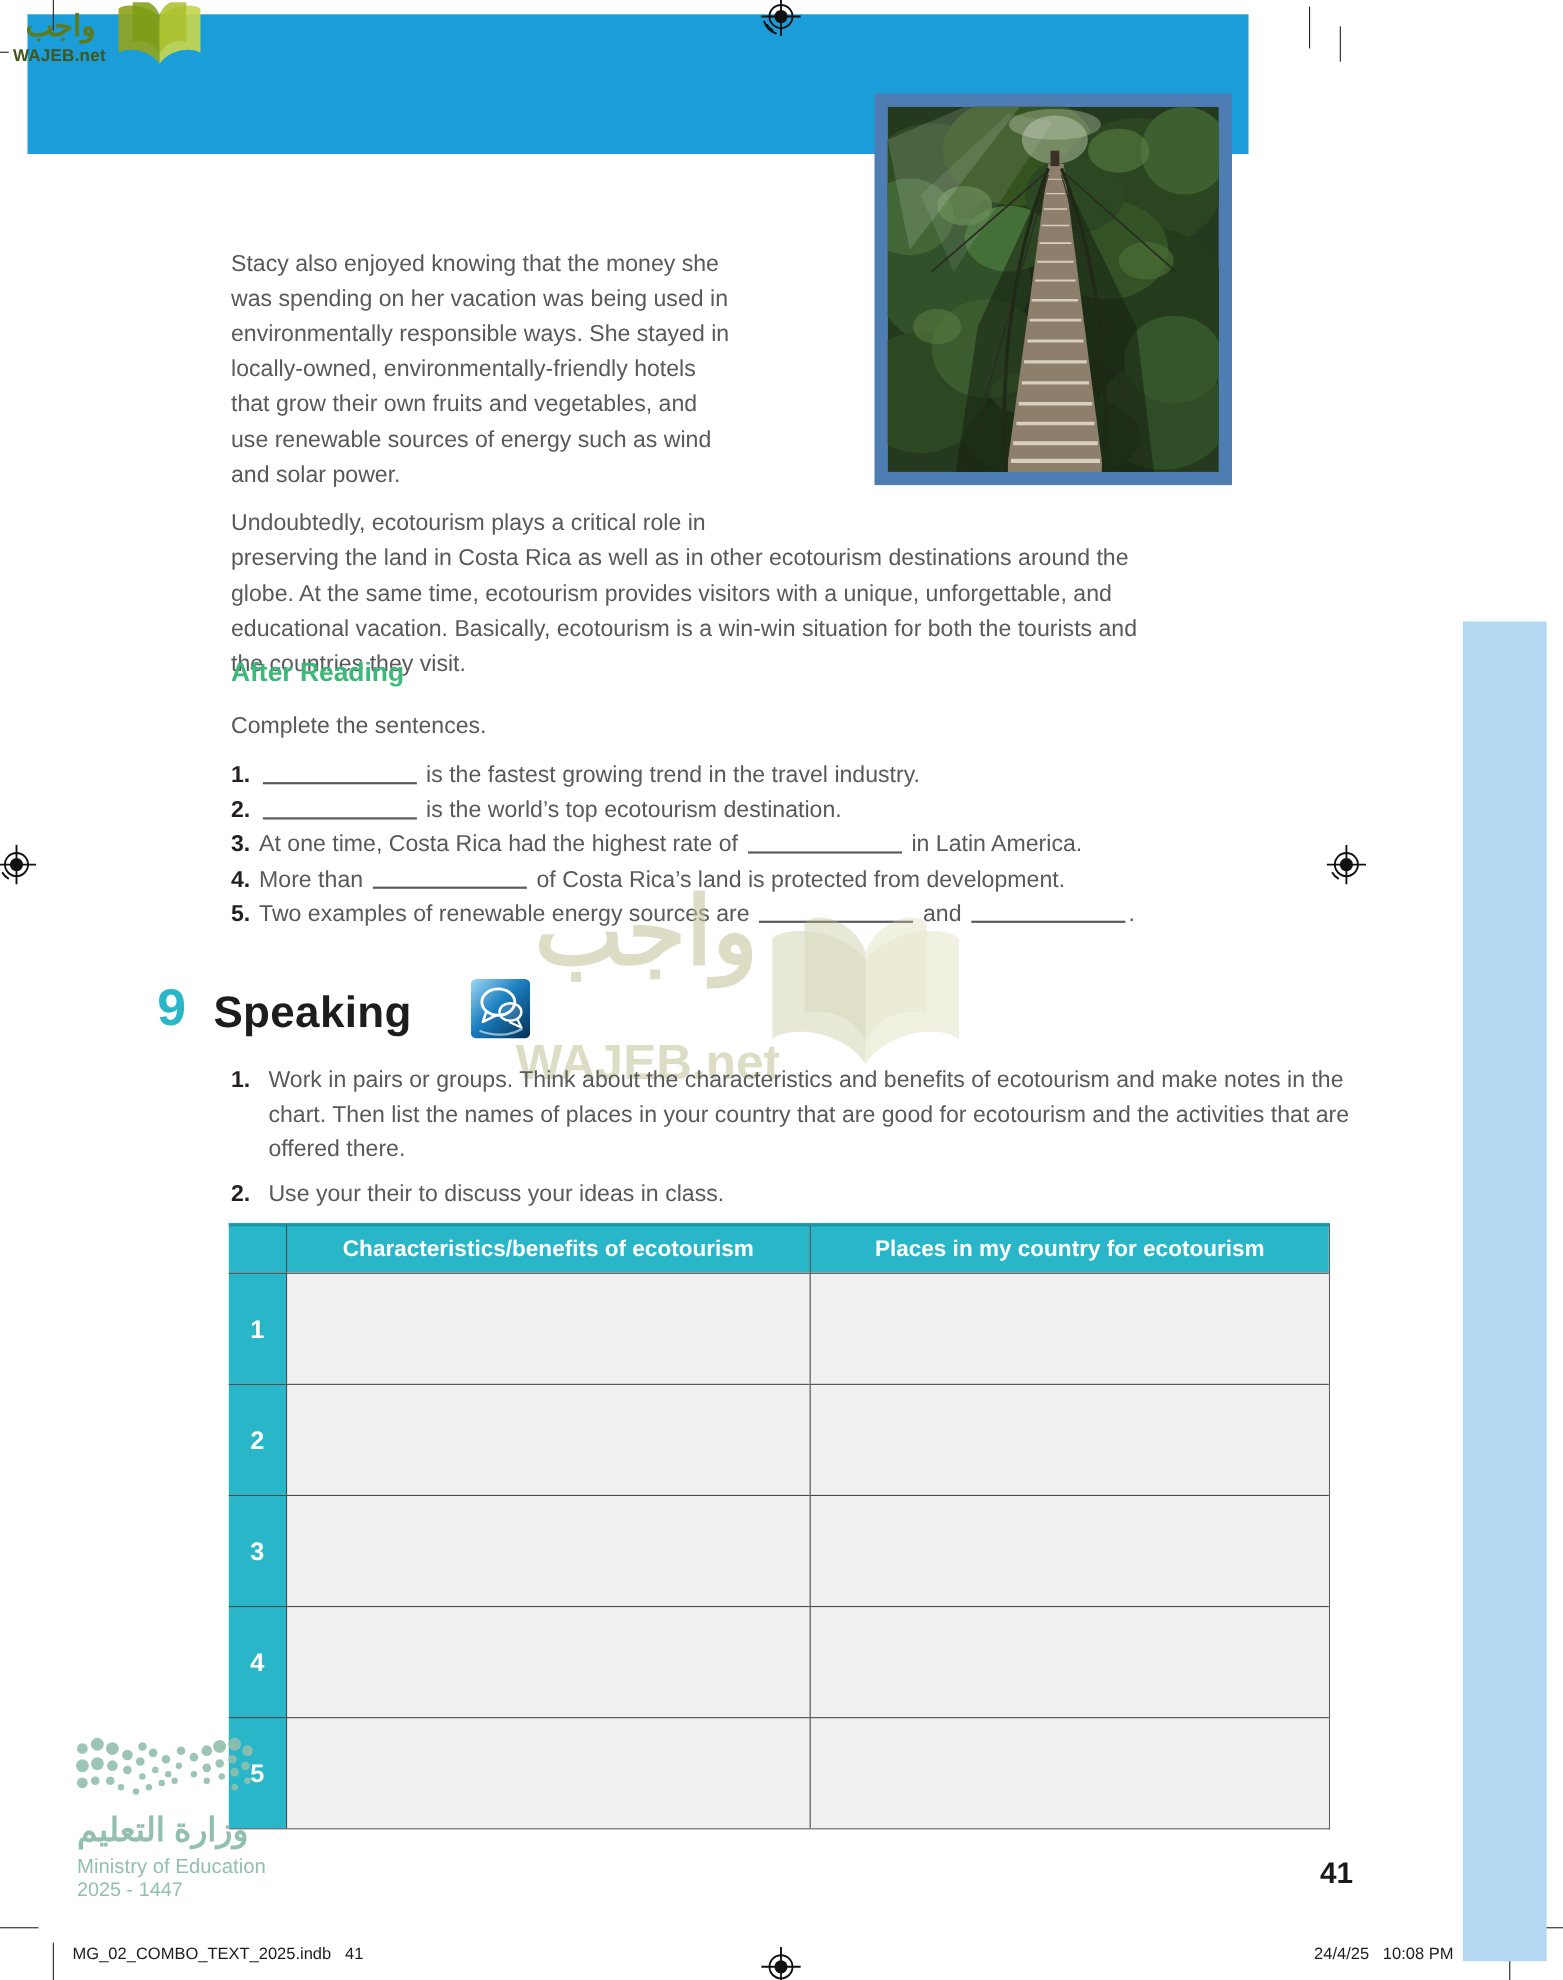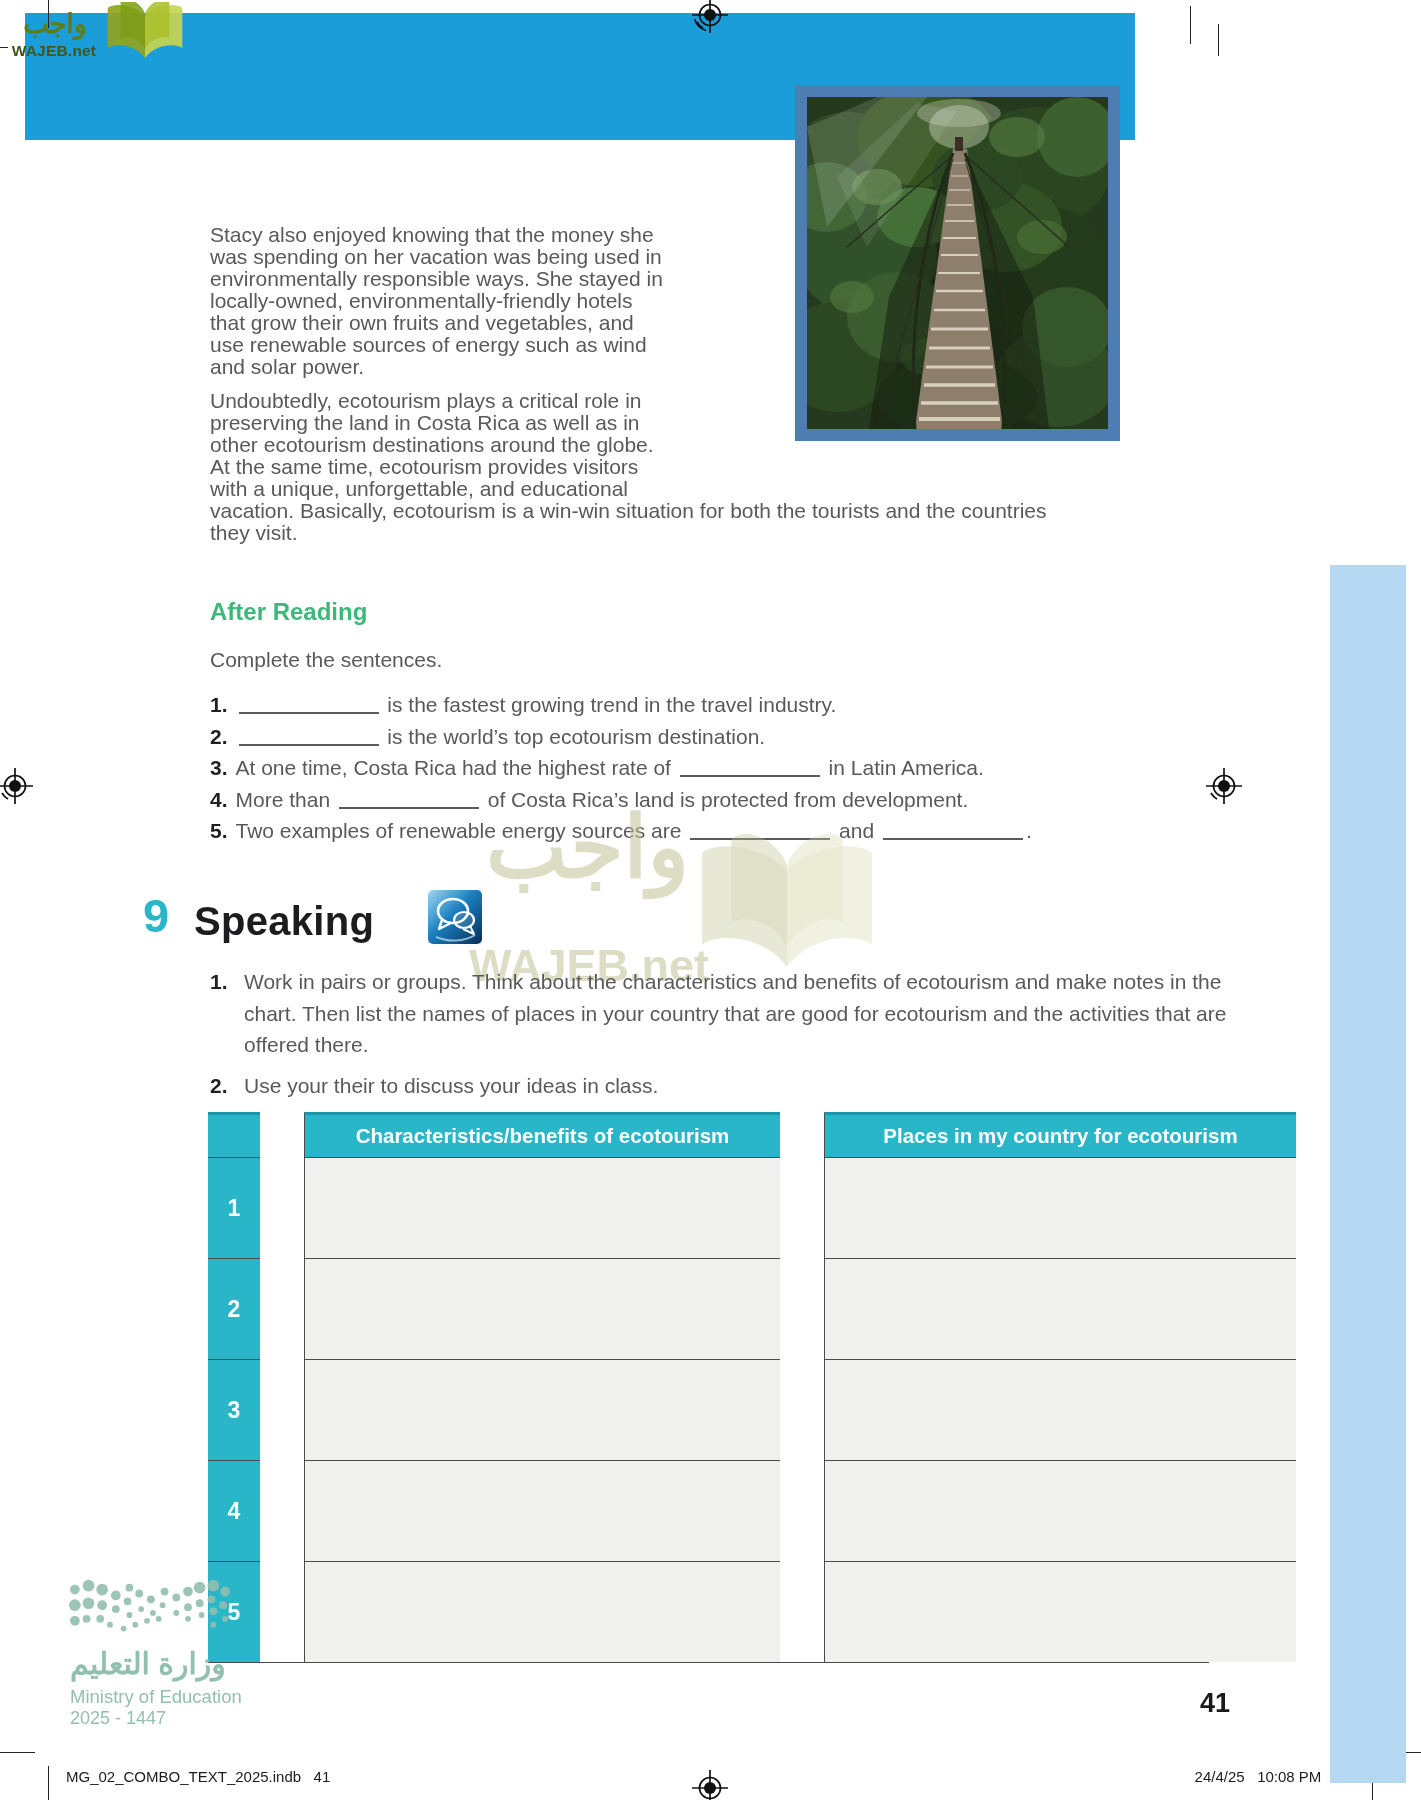--- a/index.html
+++ b/index.html
@@ -27,21 +27,21 @@
   .logo-net{left:6px;top:42px;width:96px;font-size:15.5px;font-weight:bold;color:#42551a;text-align:center;letter-spacing:.2px;}
   .logo-book{left:102px;top:2px;width:86px;height:62px;}
   .logo-book .b1{fill:#8fa51f;opacity:.92}.logo-book .b2{fill:#c6d650;opacity:.92}
   .logo-book .b3{fill:#7e9c14;opacity:.85}.logo-book .b4{fill:#a9bf2c;opacity:.85}
 
   
   .photo-frame{left:795px;top:85px;width:325px;height:356px;background:var(--frame);padding:12px;}
   .photo-frame svg{width:100%;height:100%;display:block;}
 
   
-  .reading{left:210px;top:224px;width:850px;font-size:21px;line-height:22px;}
+  .reading{left:210px;top:224px;width:850px;font-size:21px;line-height:32px;}
   .reading .wrap-spacer{float:right;width:393px;height:258px;}
   .reading p+p{margin-top:12px;}
 
   .after-title{left:210px;top:598px;font-size:24px;font-weight:bold;color:var(--green);}
   .complete{left:210px;top:648px;font-size:21px;}
 
   .fill-list{left:210px;top:689px;width:930px;list-style:none;font-size:21px;line-height:31.5px;}
   .fill-list .num{font-weight:bold;color:var(--dark);margin-right:8px;}
   .blank{display:inline-block;width:140px;height:5px;border-bottom:2px solid #5a5b5d;
          vertical-align:baseline;transform:translateY(2px);margin:0 3px;}
@@ -59,21 +59,21 @@
   .wm .bk{position:absolute;right:0;top:0;width:196px;height:196px;}
   .wm .b1,.wm .b3{fill:#bfbf8e;opacity:.65}
   .wm .b2,.wm .b4{fill:#d3d3a6;opacity:.6}
 
   .spk-list{left:210px;top:966px;width:1045px;list-style:none;font-size:21px;line-height:31.5px;z-index:2;}
   .spk-list li{display:flex;margin-bottom:9px;}
   .spk-list .num{font-weight:bold;color:var(--dark);width:34px;flex:0 0 34px;}
 
   
   .ttable{left:208px;top:1112px;width:1001px;z-index:0;}
-  .trow{display:grid;grid-template-columns:52px 476px 472px;gap:44px;}
+  .trow{display:grid;grid-template-columns:52px 476px 472px;}
   .cell{border-left:1px solid var(--bdr);border-top:1px solid var(--bdr);}
   .trow .cell:first-child{border-left:none;}
   .thead .cell{background:var(--teal);border-top:3px solid var(--teal-dark);height:45px;
       color:#fff;font-weight:bold;font-size:20.5px;display:flex;align-items:center;justify-content:center;}
   .tbody .cell{height:101px;background:var(--row);}
   .tbody .cell.numcell{background:var(--teal);color:#fff;font-weight:bold;font-size:23px;
       display:flex;align-items:center;justify-content:center;}
   .ttable{border-right:1px solid var(--bdr);border-bottom:1px solid var(--bdr);}
 
   

